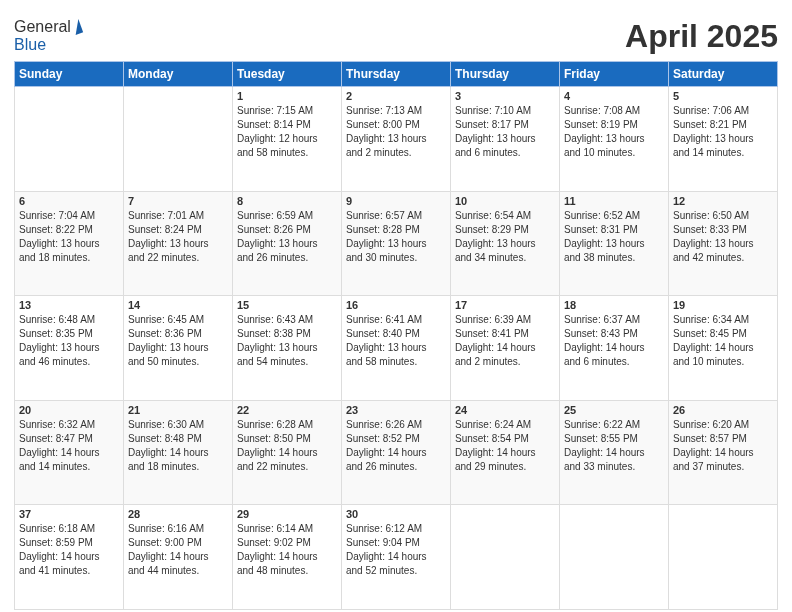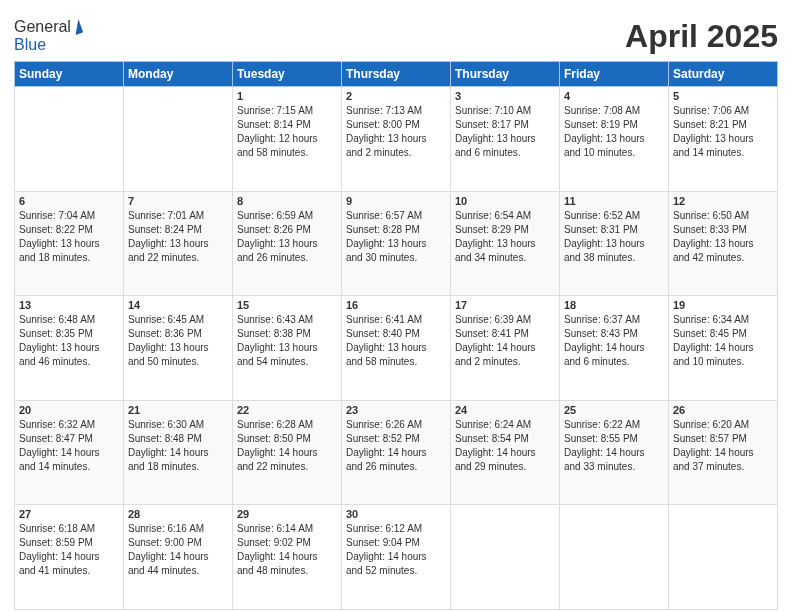--- a/index.html
+++ b/index.html
@@ -288,21 +288,21 @@
           </td>
           <td>
             <span class="day-num">26</span>
             <div class="day-info">Sunrise: 6:20 AM
 Sunset: 8:57 PM
 Daylight: 14 hours and 37 minutes.</div>
           </td>
         </tr>
         <tr>
           <td>
-            <span class="day-num">27</span>
+            <span class="day-num">37</span>
             <div class="day-info">Sunrise: 6:18 AM
 Sunset: 8:59 PM
 Daylight: 14 hours and 41 minutes.</div>
           </td>
           <td>
             <span class="day-num">28</span>
             <div class="day-info">Sunrise: 6:16 AM
 Sunset: 9:00 PM
 Daylight: 14 hours and 44 minutes.</div>
           </td>

